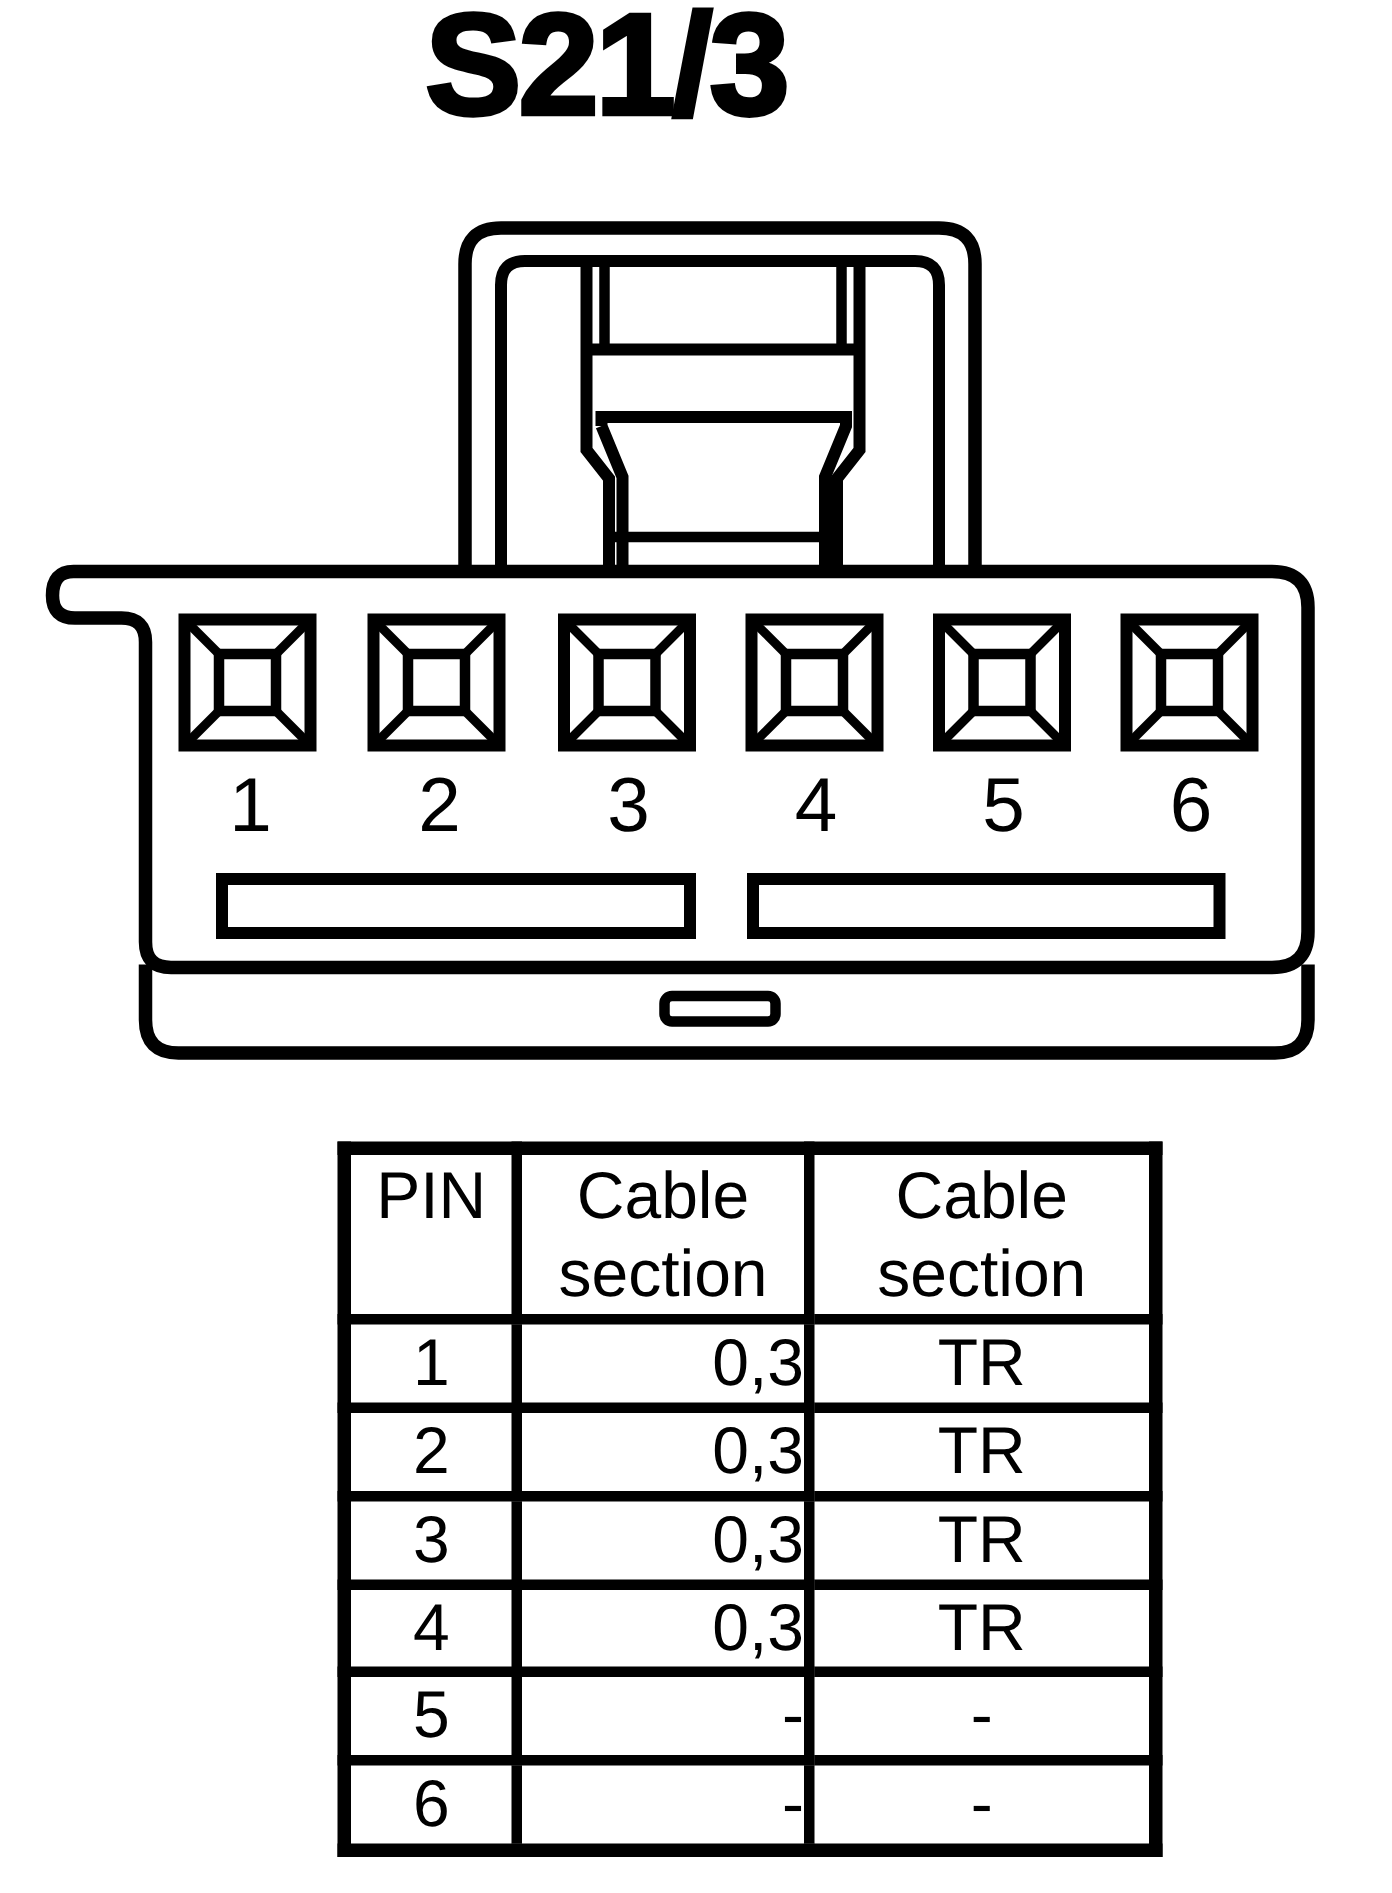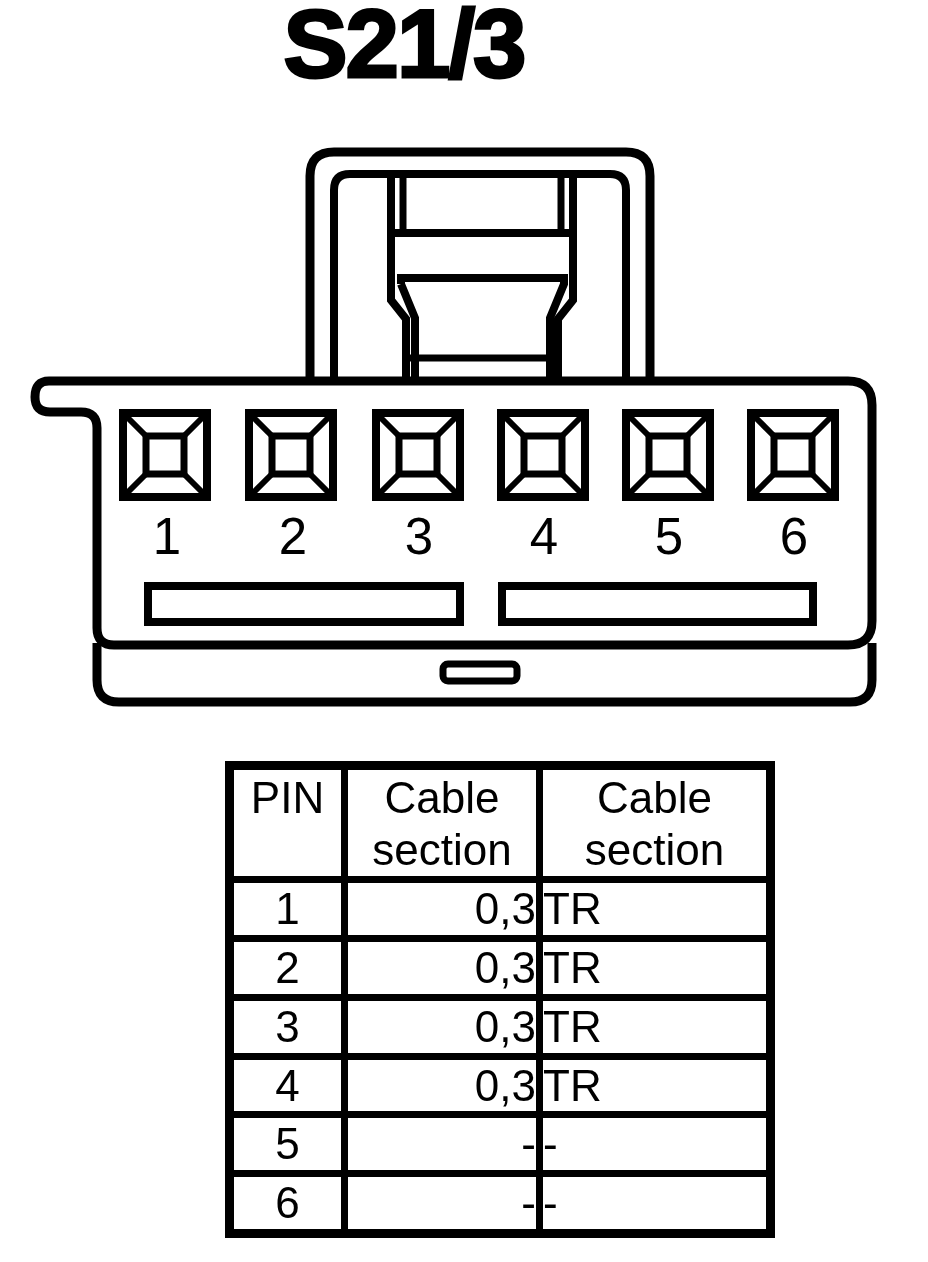--- a/index.html
+++ b/index.html
@@ -72,21 +72,21 @@
     height: 103px;
     padding: 2px 4px 0 4px;
   }
   table.pin-table td {
     height: 47px;
     vertical-align: middle;
     padding: 0;
   }
   td.c-pin   { text-align: center; }
   td.c-cross { text-align: right; padding-left: 9px; }
-  td.c-color { text-align: left; padding-left: 9px; }
+  td.c-color { text-align: center; padding-left: 9px; }
 </style>
 </head>
 <body>
 
 <div class="page">
 
   <div class="title">S21/3</div>
 
   <svg class="connector-svg" width="928" height="740" viewBox="0 0 928 740" aria-hidden="true">
     <defs>

